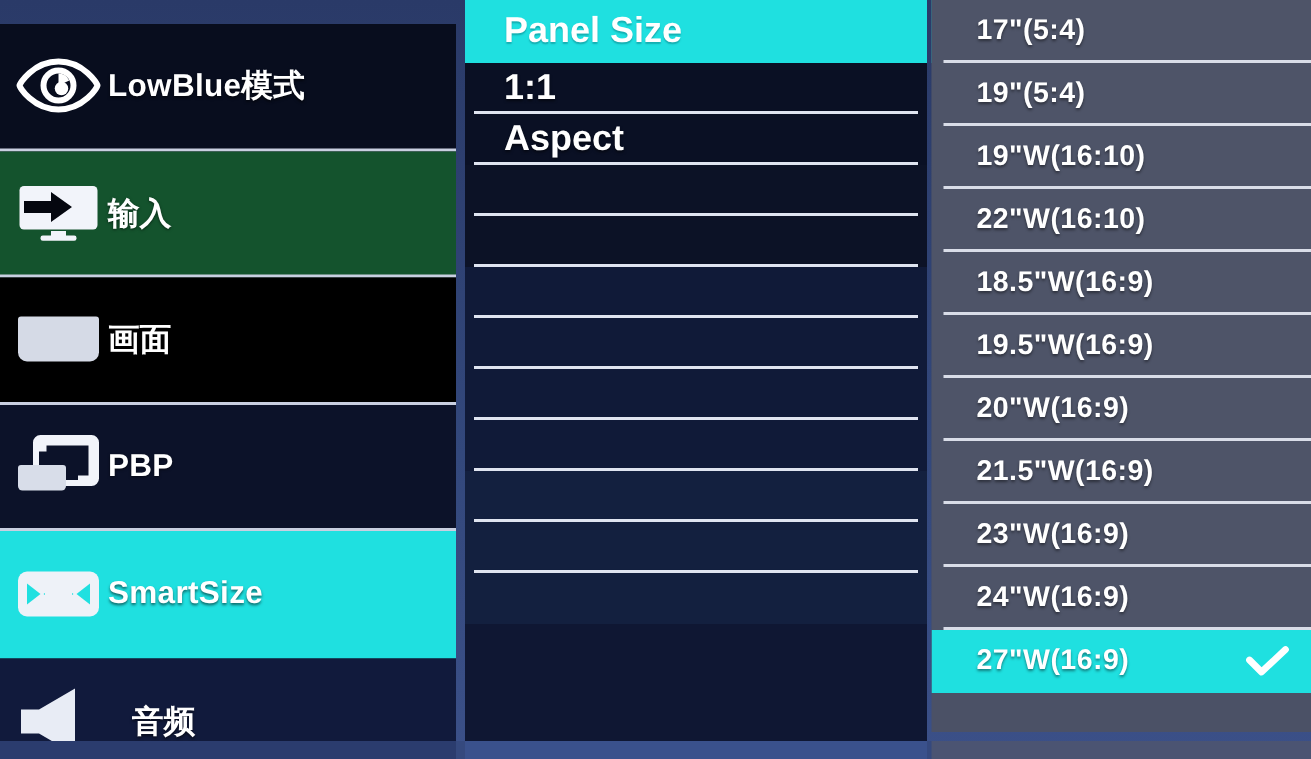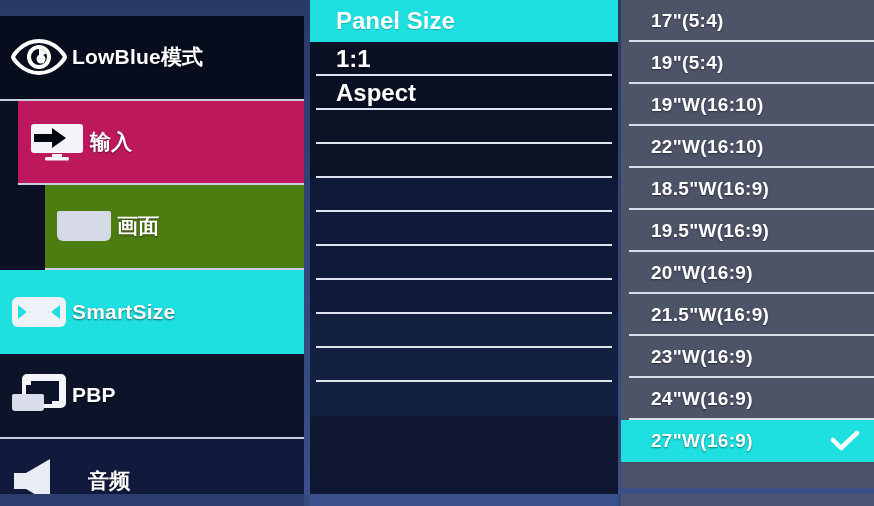--- a/index.html
+++ b/index.html
@@ -23,22 +23,22 @@
   }
   .lrow{
     position:relative;
     height:84.5px;
     display:flex; align-items:center;
     background:#0d1328;
     border-bottom:2px solid #c9cfe0;
     padding-left:6px;
   }
   .lrow:nth-child(1){ background:#080d1e; }
-  .lrow:nth-child(2){ background:#be185d;margin-left:18px; }
-  .lrow:nth-child(3){ background:#4d7c0f;margin-left:45px; }
+  .lrow:nth-child(2){ background:#14532d; }
+  .lrow:nth-child(3){ background:#000000; }
   .lrow:nth-child(4){ background:#0c1229; }
   .lrow:nth-child(6){ background:#111a3c; border-bottom:none;gap:16px;}
   .lrow.active{
     background:#1fe0e0;
     border-bottom:none;
   }
   .lrow .licon{
     width:66px; min-width:66px; height:56px;
     display:flex; align-items:center; justify-content:center;
   }
@@ -167,49 +167,49 @@
       <span class="llabel">输入</span>
     </div>
 
     <div class="lrow">
       <span class="licon">
         <svg width="58" height="40" viewBox="0 0 58 40">
           <path d="M4 5 h50 a2 2 0 0 1 2 2 v22 a6 6 0 0 1 -6 6 h-42 a6 6 0 0 1 -6 -6 v-22 a2 2 0 0 1 2 -2 Z" fill="#d5dae6"></path>
         </svg>
       </span>
       <span class="llabel">画面</span>
+    </div>
+
+    <div class="lrow">
+      <span class="licon">
+        <svg width="58" height="46" viewBox="0 0 58 46">
+          <path d="M16 4 h38 v30 h-12 v-5 h7 v-20 h-28 v4 h-5 Z" fill="#f2f4fa"></path>
+          <rect x="14" y="4" width="40" height="30" rx="3" fill="none" stroke="#f2f4fa" stroke-width="4"></rect>
+          <path d="M4 22 h28 a2 2 0 0 1 2 2 v12 a3 3 0 0 1 -3 3 h-26 a3 3 0 0 1 -3 -3 v-12 a2 2 0 0 1 2 -2 Z" fill="#d8dde9"></path>
+        </svg>
+      </span>
+      <span class="llabel">PBP</span>
     </div>
 
     <div class="lrow active">
       <span class="licon">
         <svg width="58" height="36" viewBox="0 0 58 36">
           <rect x="2" y="3" width="54" height="30" rx="6" fill="#eef2f8"></rect>
           <path d="M19 18 l10 -7 v14 Z" fill="#1fe0e0"></path>
           <path d="M39 18 l-10 -7 v14 Z" fill="#1fe0e0"></path>
           <path d="M17 18 l-9 -7 v14 Z" fill="#1fe0e0"></path>
           <path d="M41 18 l9 -7 v14 Z" fill="#1fe0e0"></path>
           <rect x="20" y="8" width="18" height="20" fill="#eef2f8"></rect>
         </svg>
       </span>
       <span class="llabel">SmartSize</span>
     </div>
 
     <div class="lrow">
       <span class="licon">
-        <svg width="58" height="46" viewBox="0 0 58 46">
-          <path d="M16 4 h38 v30 h-12 v-5 h7 v-20 h-28 v4 h-5 Z" fill="#f2f4fa"></path>
-          <rect x="14" y="4" width="40" height="30" rx="3" fill="none" stroke="#f2f4fa" stroke-width="4"></rect>
-          <path d="M4 22 h28 a2 2 0 0 1 2 2 v12 a3 3 0 0 1 -3 3 h-26 a3 3 0 0 1 -3 -3 v-12 a2 2 0 0 1 2 -2 Z" fill="#d8dde9"></path>
-        </svg>
-      </span>
-      <span class="llabel">PBP</span>
-    </div>
-
-    <div class="lrow">
-      <span class="licon">
         <svg width="58" height="50" viewBox="0 0 58 50">
           <path d="M4 17 h12 L40 3 v44 L16 33 h-12 Z" fill="#e8ecf5"></path>
         </svg>
       </span>
       <span class="llabel">音频</span>
     </div>
 
   </div>
 
   <div class="col-mid">

